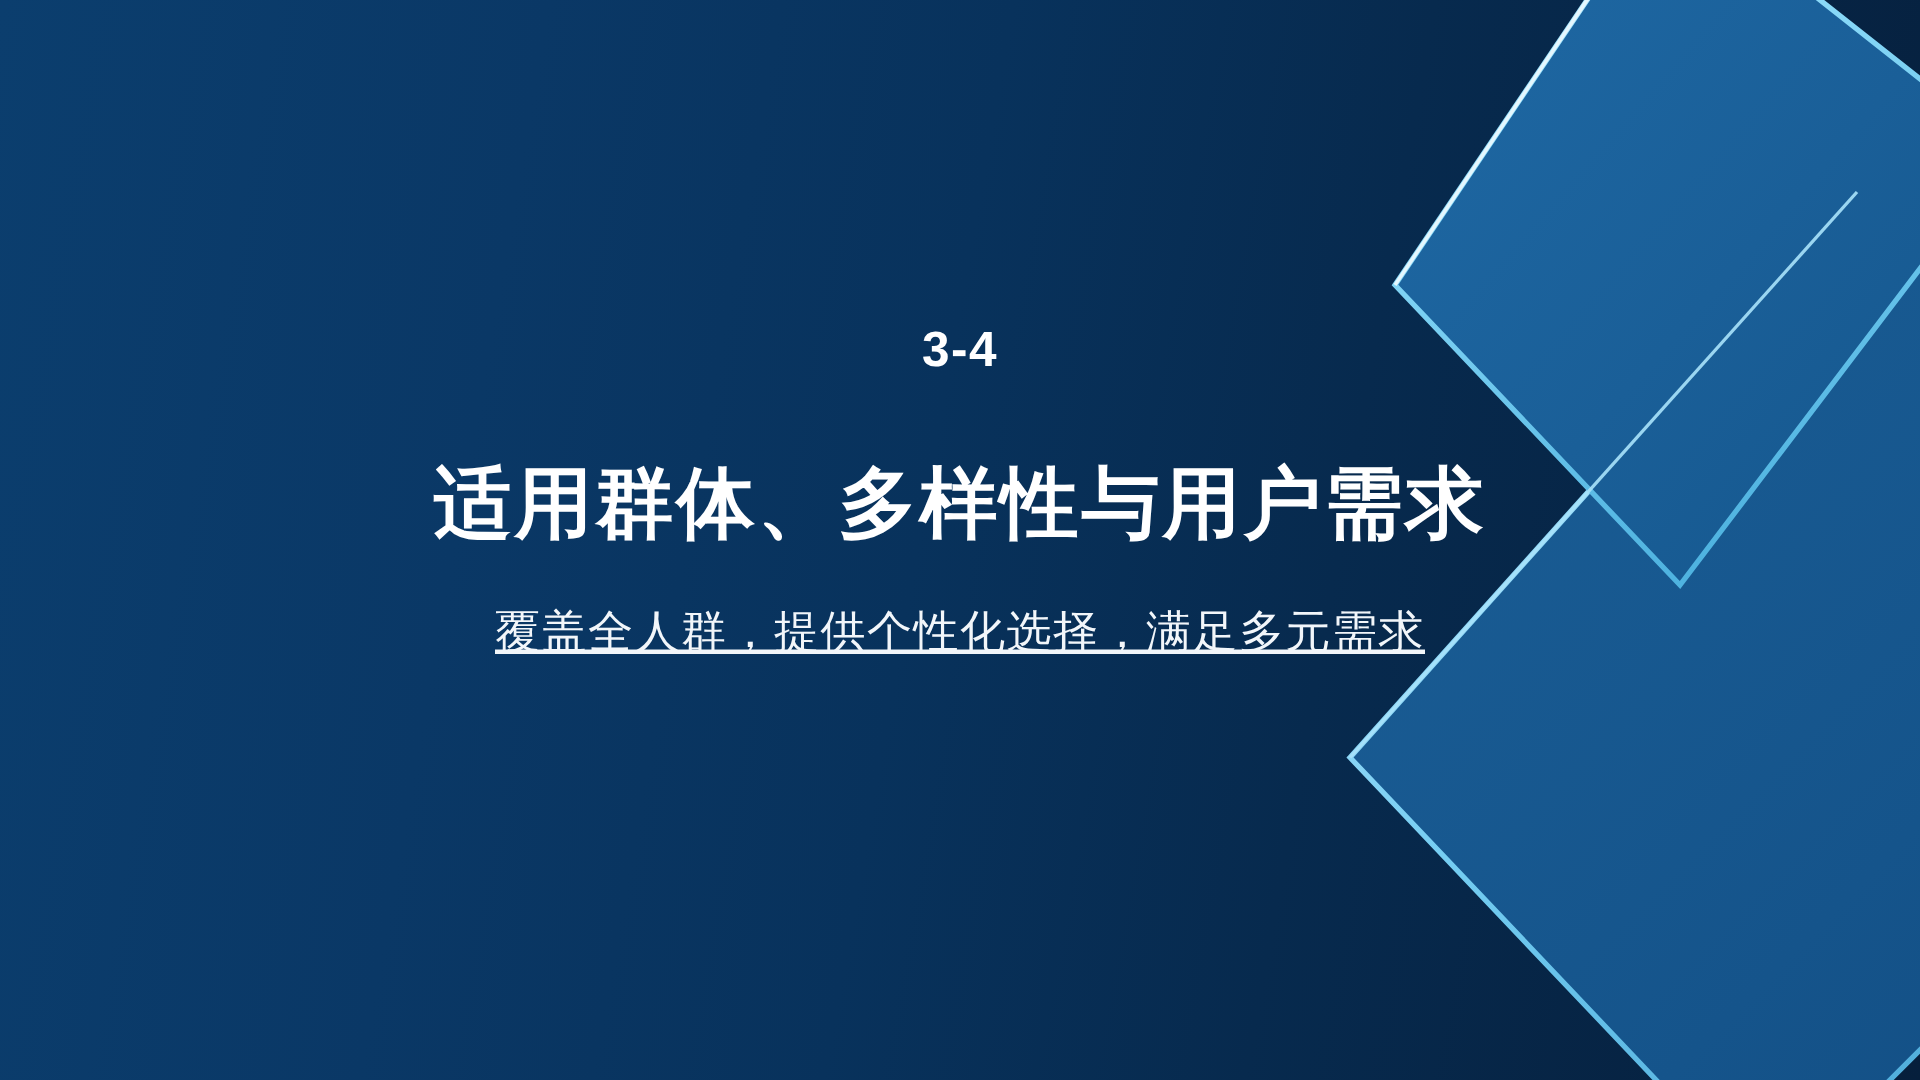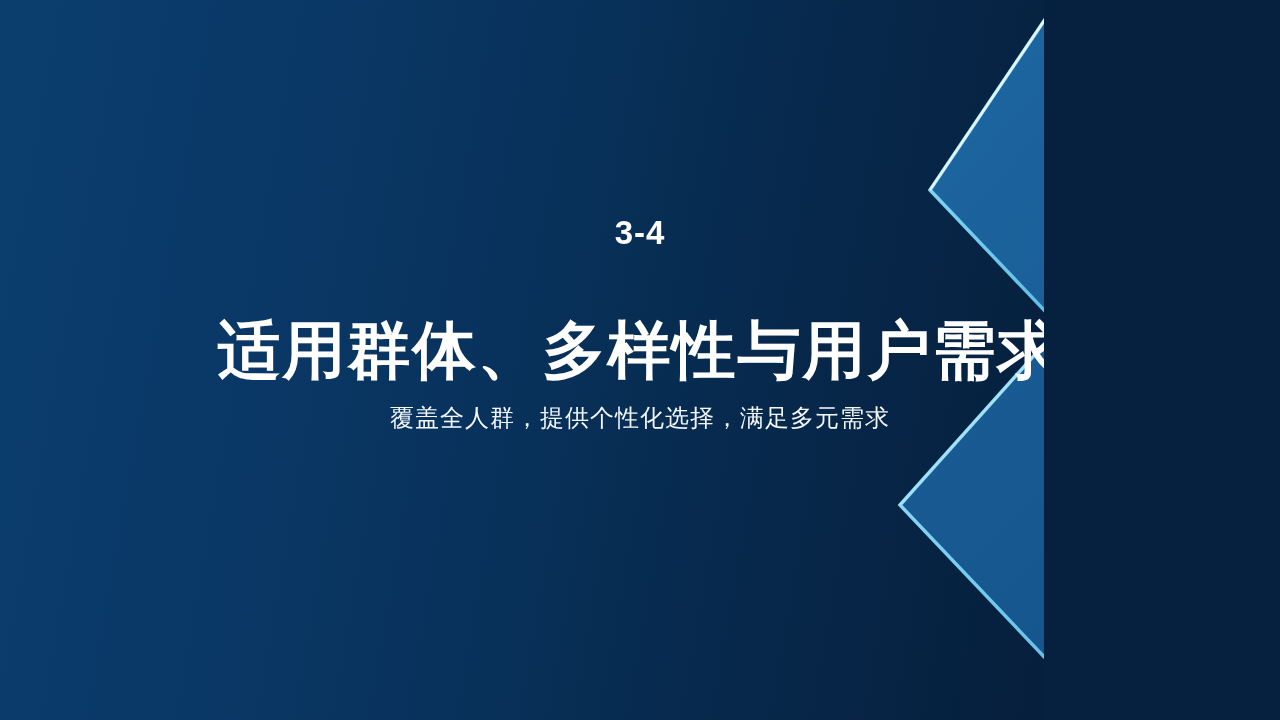--- a/index.html
+++ b/index.html
@@ -2,21 +2,21 @@
 <html><head>
 <meta charset="utf-8">
 <style>
   html, body {
     margin: 0;
     padding: 0;
     background: #06203f;
   }
   #slide {
     position: relative;
-    width: 1044px;
+    width: 1280px;
     height: 720px;
     overflow: hidden;
     font-family: "Liberation Sans", "DejaVu Sans", sans-serif;
     background: linear-gradient(100deg,
                 #0b3e6e 0%,
                 #0a3866 28%,
                 #082f58 52%,
                 #072völ 52%,
                 #062murs 52%,
                 #062betr 52%,
@@ -61,38 +61,39 @@
     letter-spacing: 1px;
     line-height: 1.1;
   }
   .title {
     position: absolute;
     top: 272px;
     left: 0;
     width: 1280px;
     text-align: center;
     color: #ffffff;
-    font-size: 63px;
+    font-size: 52px;
     font-weight: bold;
     letter-spacing: 2px;
     line-height: 1.15;
     white-space: nowrap;
   }
   .subtitle {
     position: absolute;
     top: 402px;
     left: 0;
     width: 1280px;
     text-align: center;
     color: #f2f6fa;
-    font-size: 24px;
+    font-size: 30px;
     font-weight: normal;
     letter-spacing: 1px;
     line-height: 1.3;
     white-space: nowrap;
+    text-decoration: underline;
   }
   .source {
     position: absolute;
     left: 58px;
     top: 654px;
     color: #e8eef5;
     font-size: 20px;
     font-style: italic;
     letter-spacing: 0.3px;
     white-space: nowrap;

